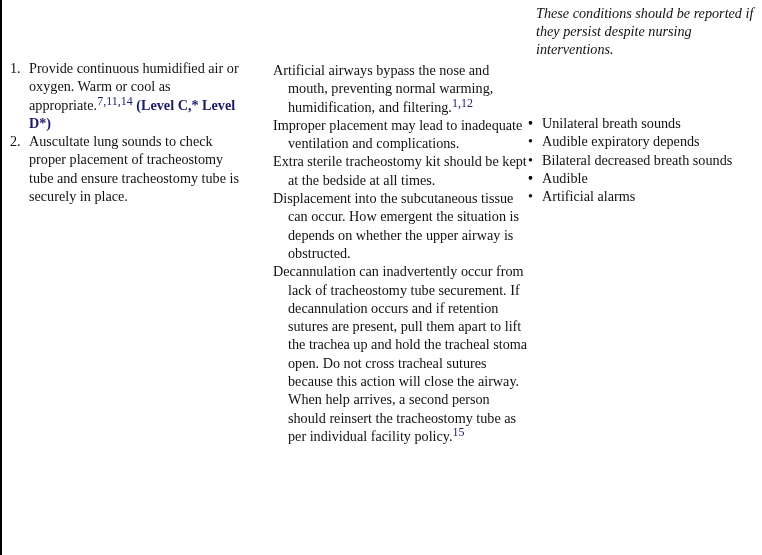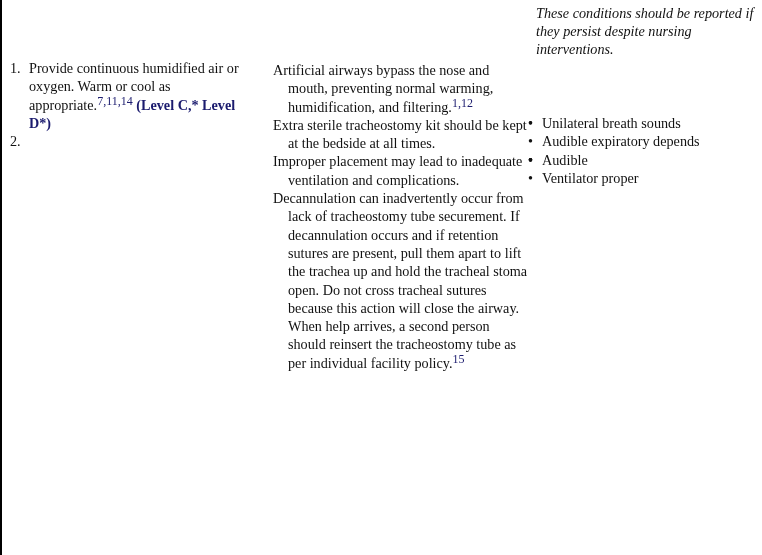--- a/index.html
+++ b/index.html
@@ -110,38 +110,40 @@
 
 <div class="col col-actions">
   <ol class="actions-list">
     <li class="action-item">
       <span class="action-num">1.</span>
       <span>Provide continuous humidified air or oxygen. Warm or cool as appropriate.</span><sup class="sup">7,11,14</sup>
       <span class="evidence">(Level C,* Level D*)</span>
     </li>
     <li class="action-item">
       <span class="action-num">2.</span>
+      <span>Auscultate lung sounds to check proper placement of tracheostomy tube and ensure tracheostomy tube is securely in place.</span>
     </li>
   </ol>
 </div>
 
 <div class="col col-rationale">
   <ul class="rationale-list">
     <li class="rationale-item"><span>Artificial airways bypass the nose and mouth, preventing normal warming, humidification, and filtering.</span><sup class="sup">1,12</sup></li>
+    <li class="rationale-item"><span>Improper placement may lead to inadequate ventilation and complications.</span></li>
     <li class="rationale-item"><span>Extra sterile tracheostomy kit should be kept at the bedside at all times.</span></li>
-    <li class="rationale-item"><span>Improper placement may lead to inadequate ventilation and complications.</span></li>
+    <li class="rationale-item"><span>Displacement into the subcutaneous tissue can occur. How emergent the situation is depends on whether the upper airway is obstructed.</span></li>
     <li class="rationale-item"><span>Decannulation can inadvertently occur from lack of tracheostomy tube securement. If decannulation occurs and if retention sutures are present, pull them apart to lift the trachea up and hold the tracheal stoma open. Do not cross tracheal sutures because this action will close the airway. When help arrives, a second person should reinsert the tracheostomy tube as per individual facility policy.</span><sup class="sup">15</sup></li>
   </ul>
 </div>
 
 <div class="col col-report">
   <div class="report-header">These conditions should be reported if they persist despite nursing interventions.</div>
   <ul class="report-list">
     <li class="report-item"><span class="bullet">•</span></li>
     <li class="report-item"><span class="bullet">•</span><span>Unilateral breath sounds</span></li>
     <li class="report-item"><span class="bullet">•</span><span>Audible expiratory depends</span></li>
-    <li class="report-item"><span class="bullet">•</span></li>
+    <li class="report-item"><span class="bullet">•</span><span>Bilateral decreased breath sounds</span></li>
     <li class="report-item"><span class="bullet">•</span></li>
     <li class="report-item"><span class="bullet">•</span></li>
     <li class="report-item"><span class="bullet">•</span><span>Audible</span></li>
-    <li class="report-item"><span class="bullet">•</span><span>Ventilator proper</span></li>
+    <li class="report-item"><span class="bullet">•</span><span>Artificial alarms</span></li>
   </ul>
 </div>
 
 </body></html>

